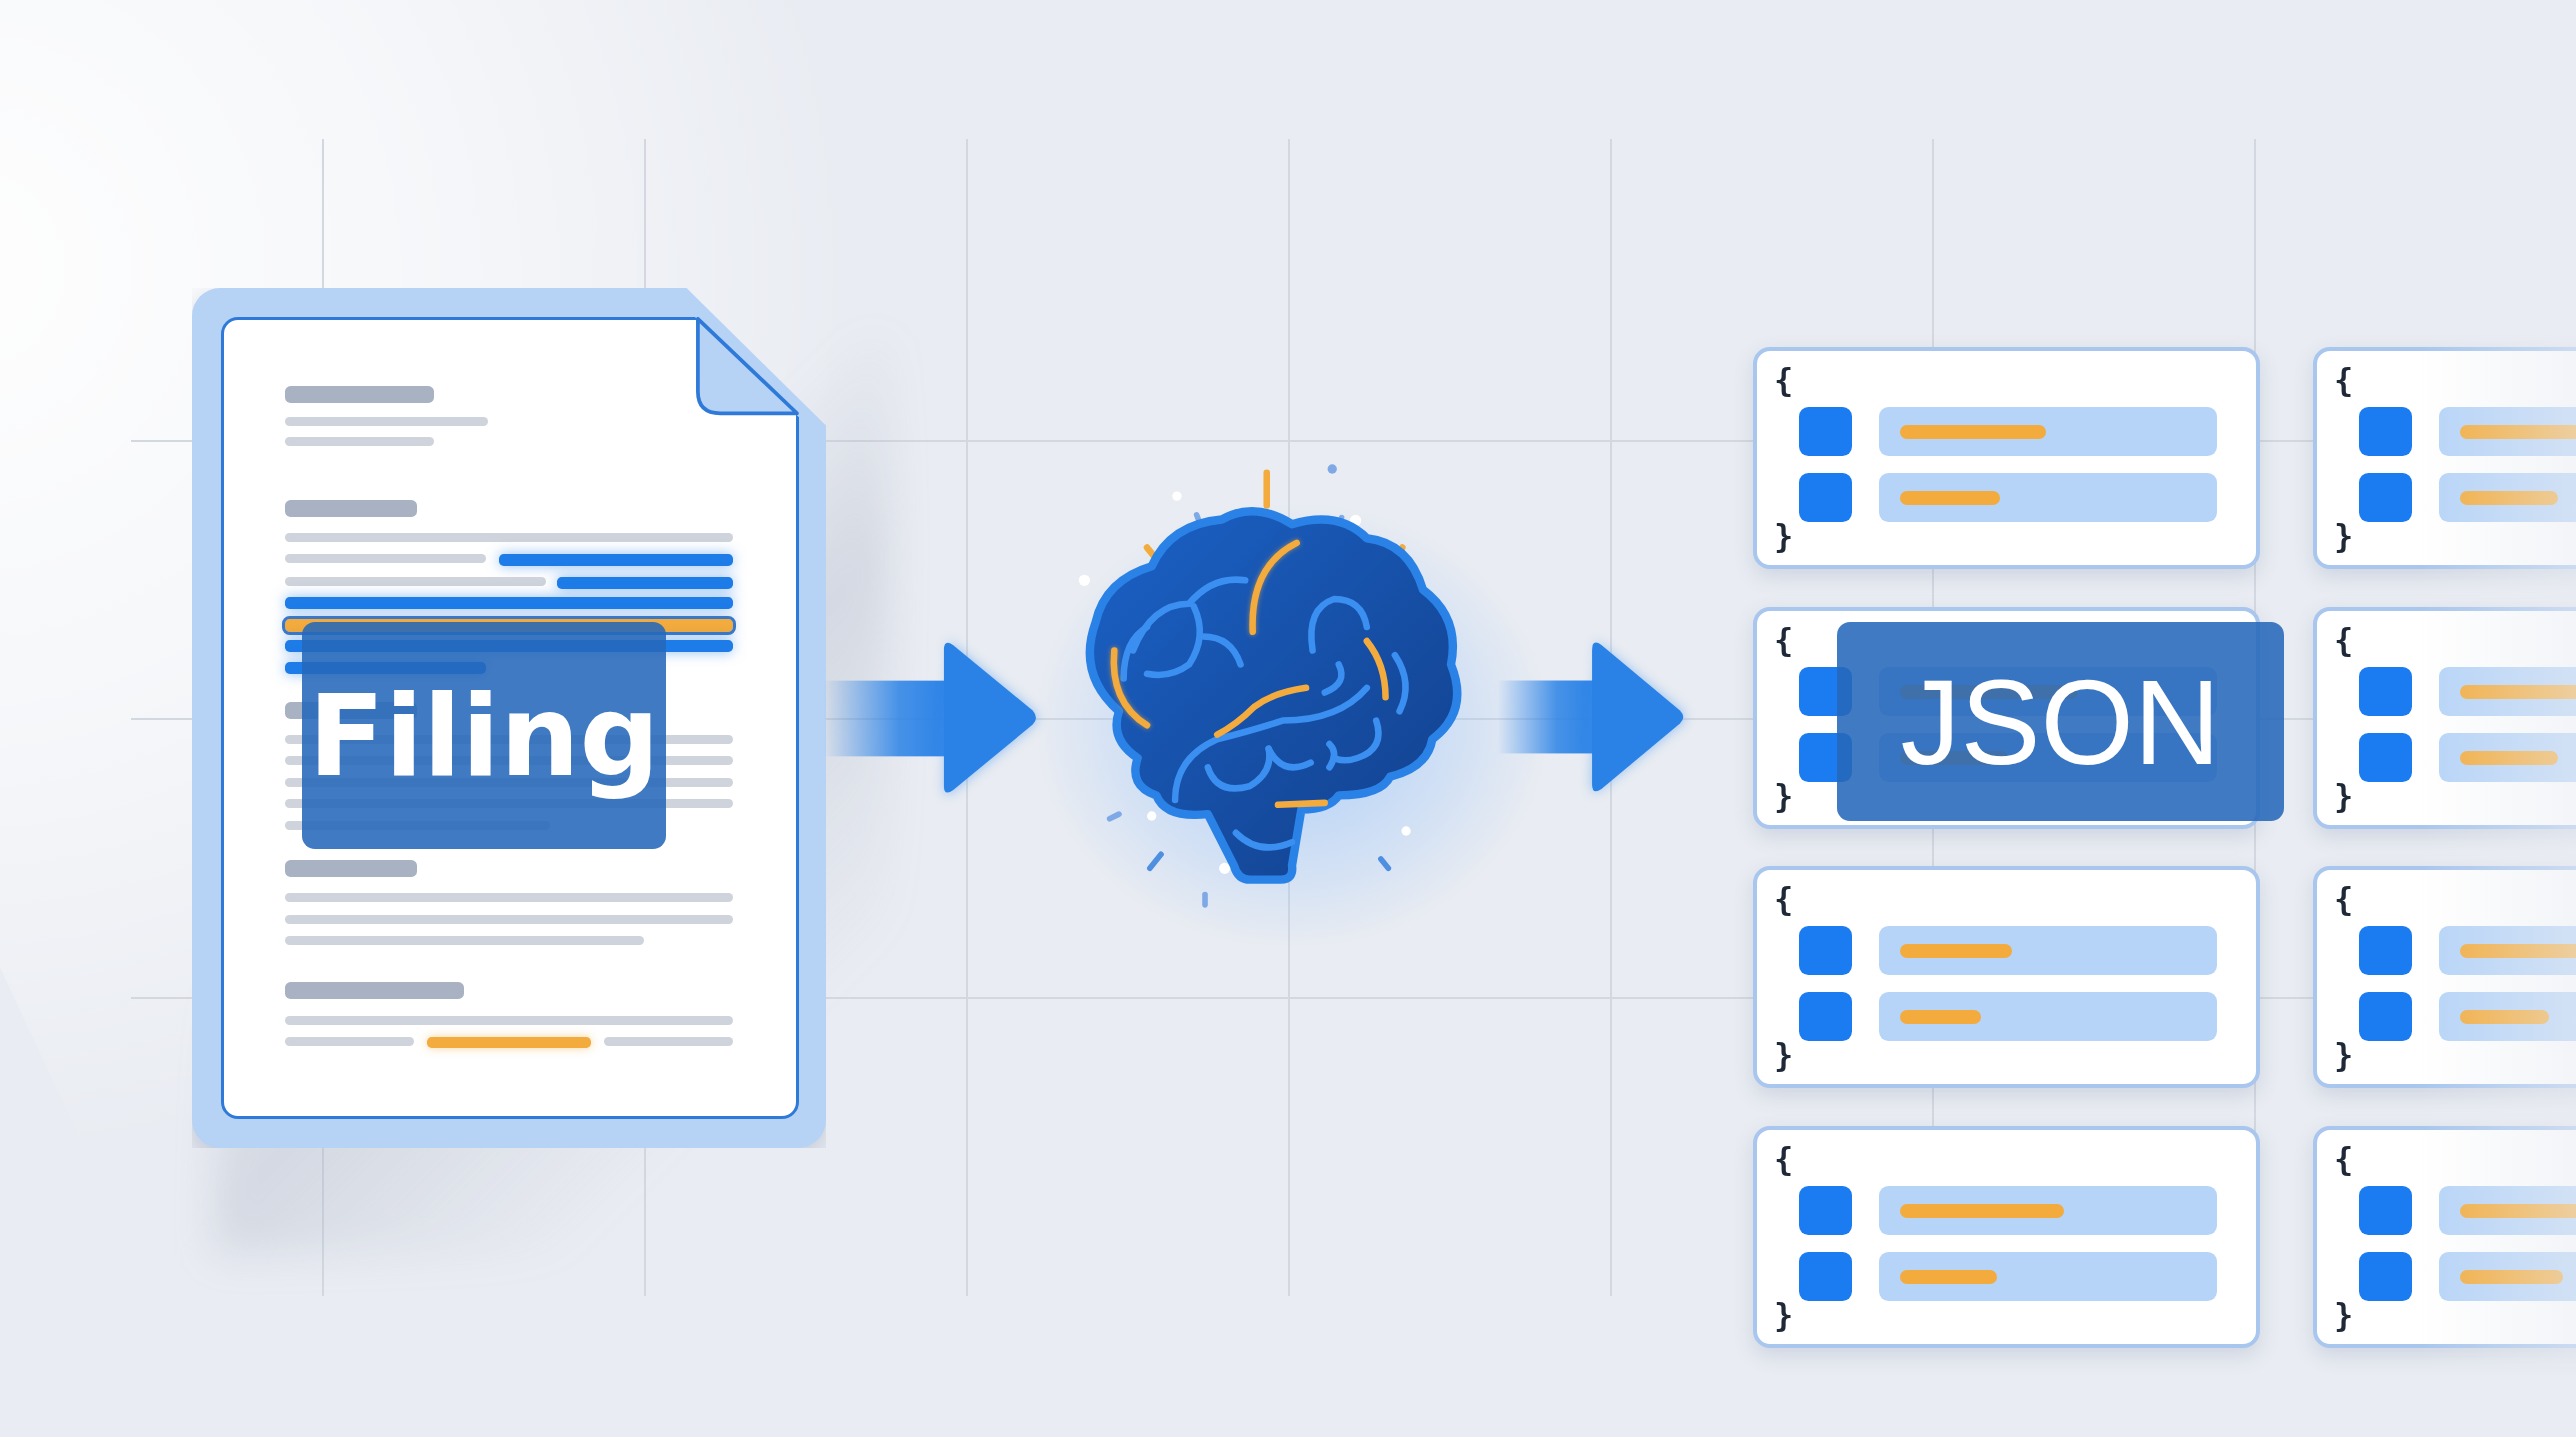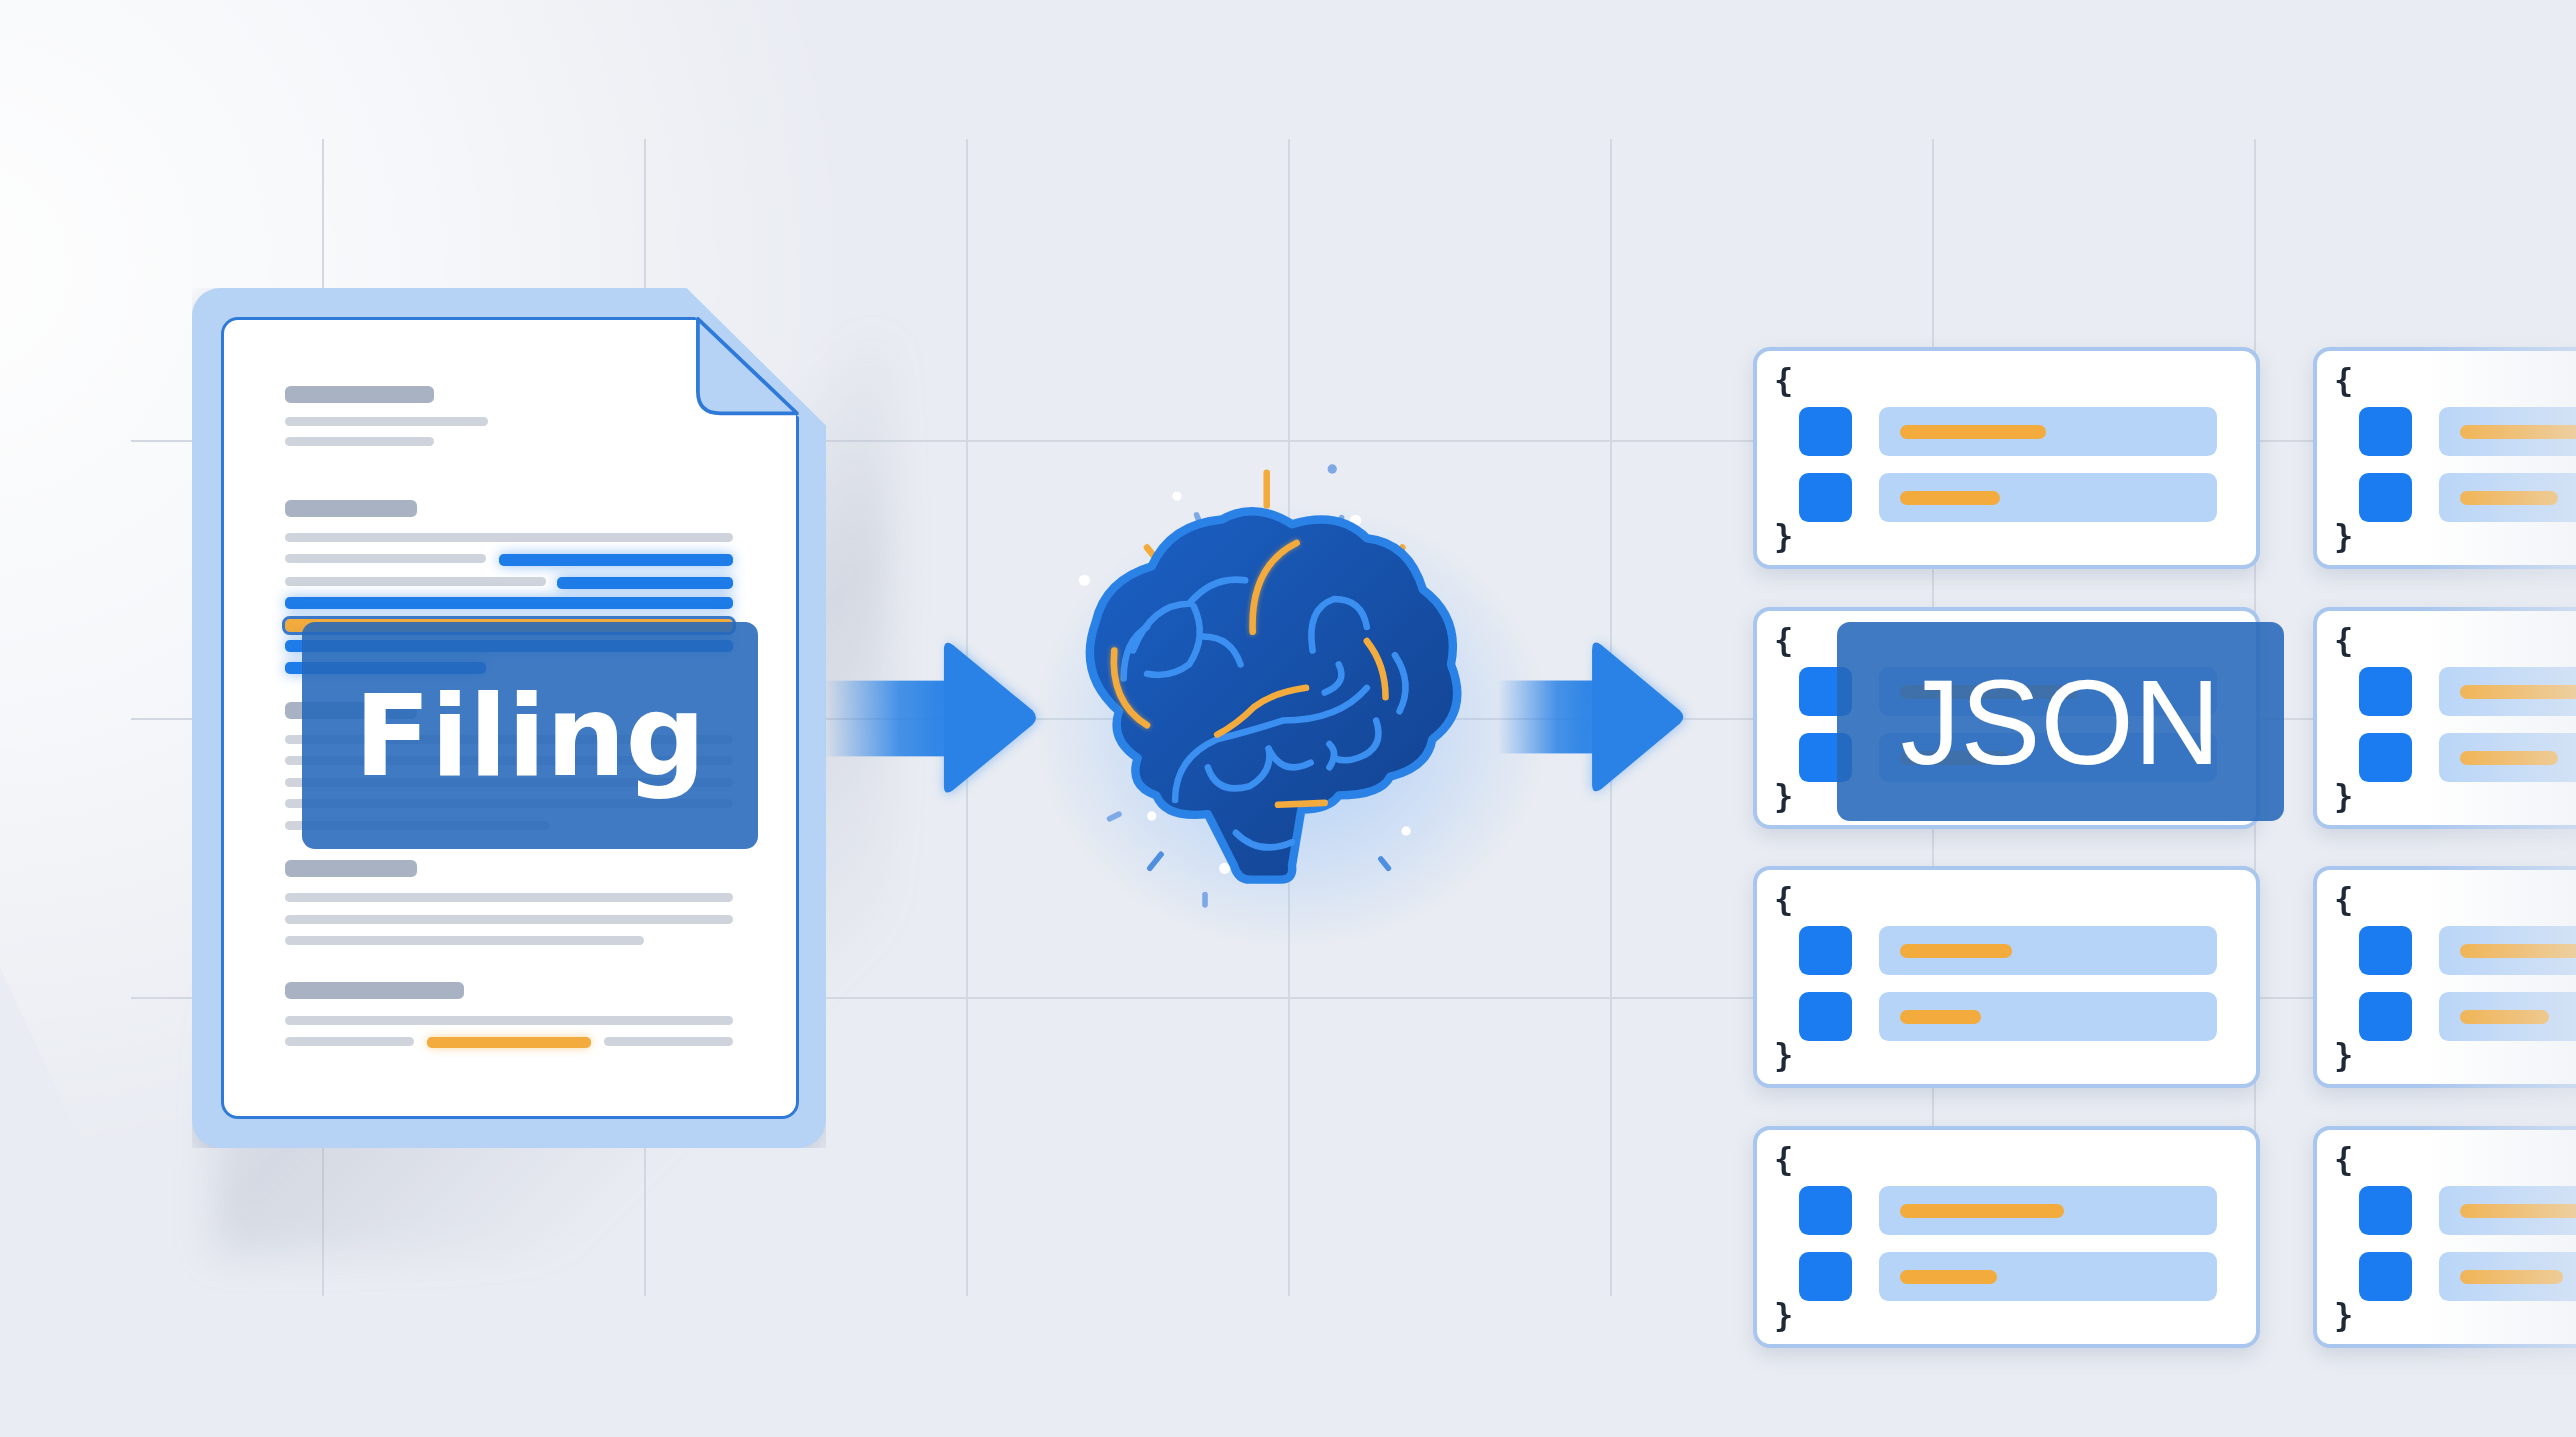--- a/index.html
+++ b/index.html
@@ -137,21 +137,21 @@
     <div class="doc-line" style="left: 285px; top: 893px; width: 448px;"></div>
     <div class="doc-line" style="left: 285px; top: 915px; width: 448px;"></div>
     <div class="doc-line" style="left: 285px; top: 936px; width: 359px;"></div>
     <div class="doc-line heading" style="left: 285px; top: 982px; width: 179px;"></div>
     <div class="doc-line" style="left: 285px; top: 1016px; width: 448px;"></div>
     <div class="doc-line" style="left: 285px; top: 1037px; width: 129px;"></div>
     <div class="doc-line orange" style="left: 427px; top: 1037px; width: 164px;"></div>
     <div class="doc-line" style="left: 604px; top: 1037px; width: 129px;"></div>
   </div>
 
-<div class="label-box" style="left:302px; top:622px; width:456px; height:227px; font-size:112px;">
+<div class="label-box" style="left:302px; top:622px; width:364px; height:227px; font-size:112px;">
   <span>Filing</span>
 </div>
 
 <svg class="arrow" style="left:814px; top:627px;" width="243" height="183" viewBox="0 0 260 195">
   <defs>
     <linearGradient id="shaft1" x1="0" x2="1" y1="0" y2="0">
       <stop offset="0" stop-color="#1e7ce8" stop-opacity="0"></stop>
       <stop offset="0.6" stop-color="#2a82e6" stop-opacity="0.85"></stop>
       <stop offset="1" stop-color="#2a82e6" stop-opacity="1"></stop>
     </linearGradient>

